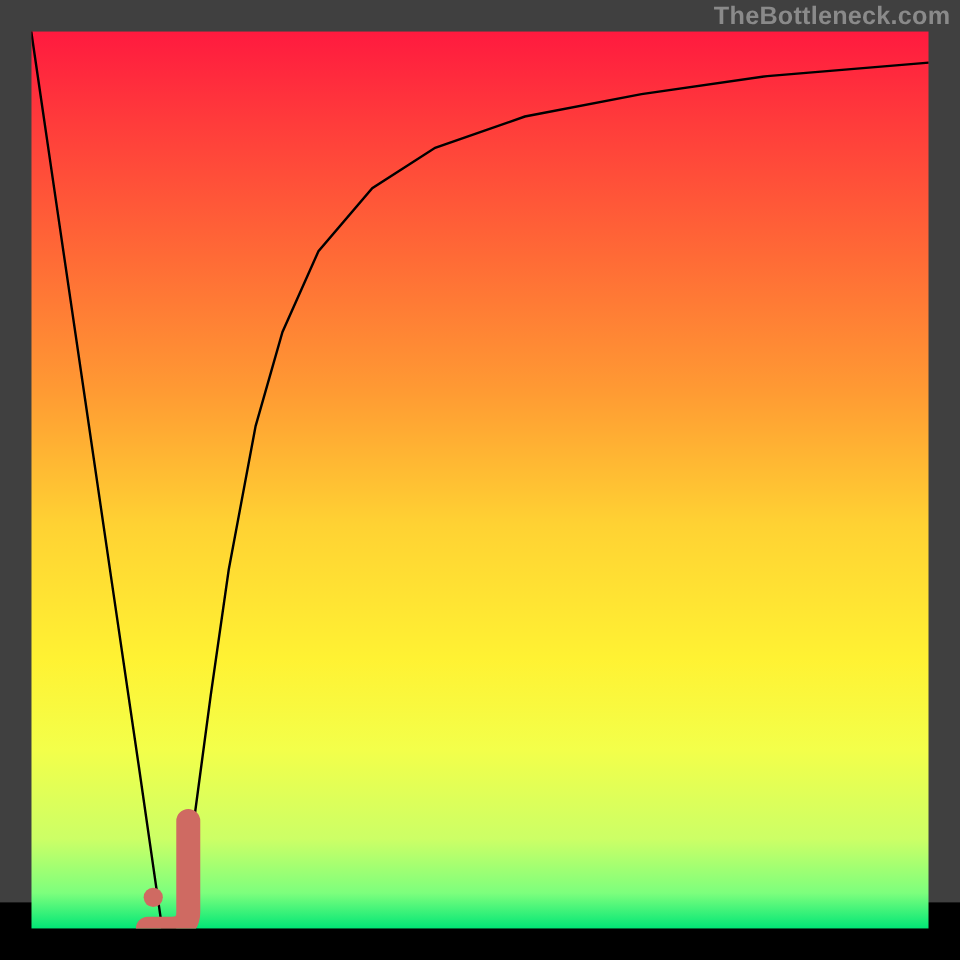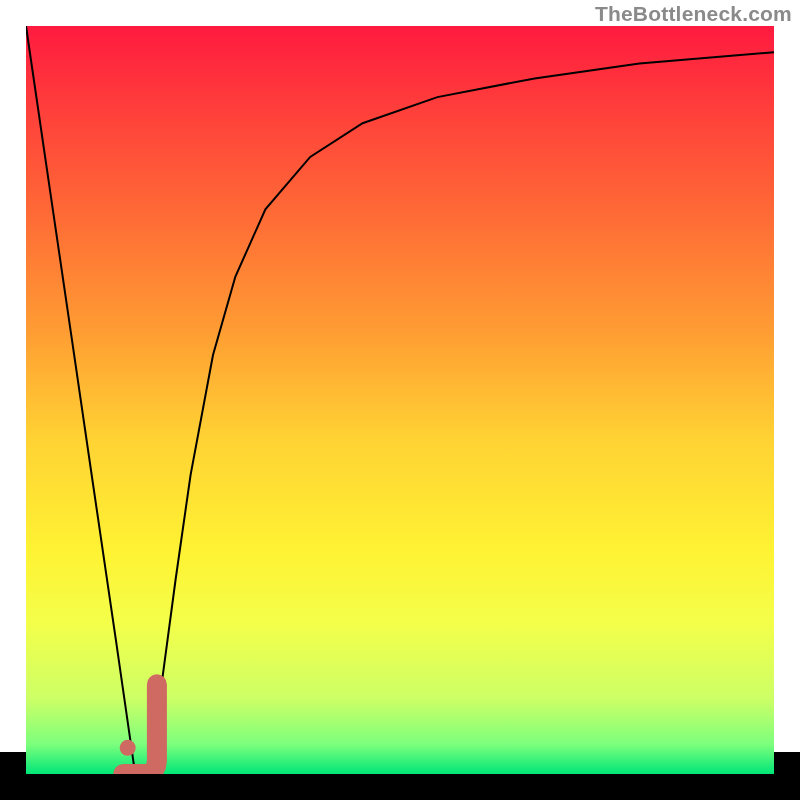--- a/index.html
+++ b/index.html
@@ -9,21 +9,21 @@
     height: 800px;
     background: #000;
     overflow: hidden;
   }
   .frame {
     position: absolute;
     left: 0;
     top: 0;
     width: 800px;
     height: 752px;
-    background: #ffffff;
+    background: #404040;
   }
   .plot {
     position: absolute;
     left: 26px;
     top: 26px;
     width: 748px;
     height: 748px;
     overflow: hidden;
   }
   .watermark {

